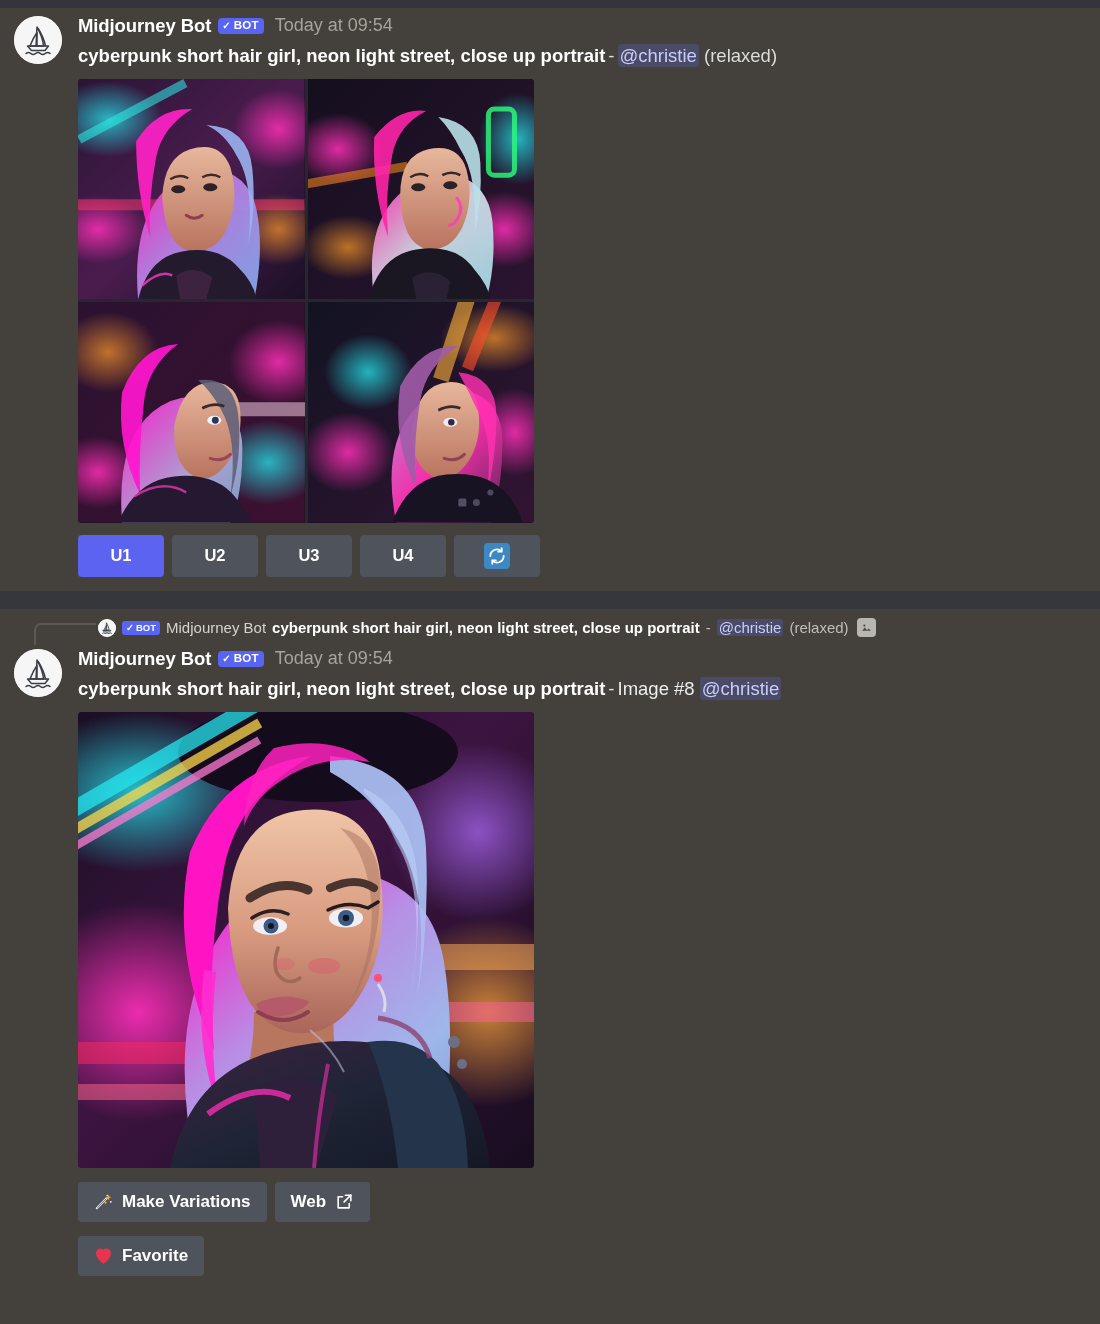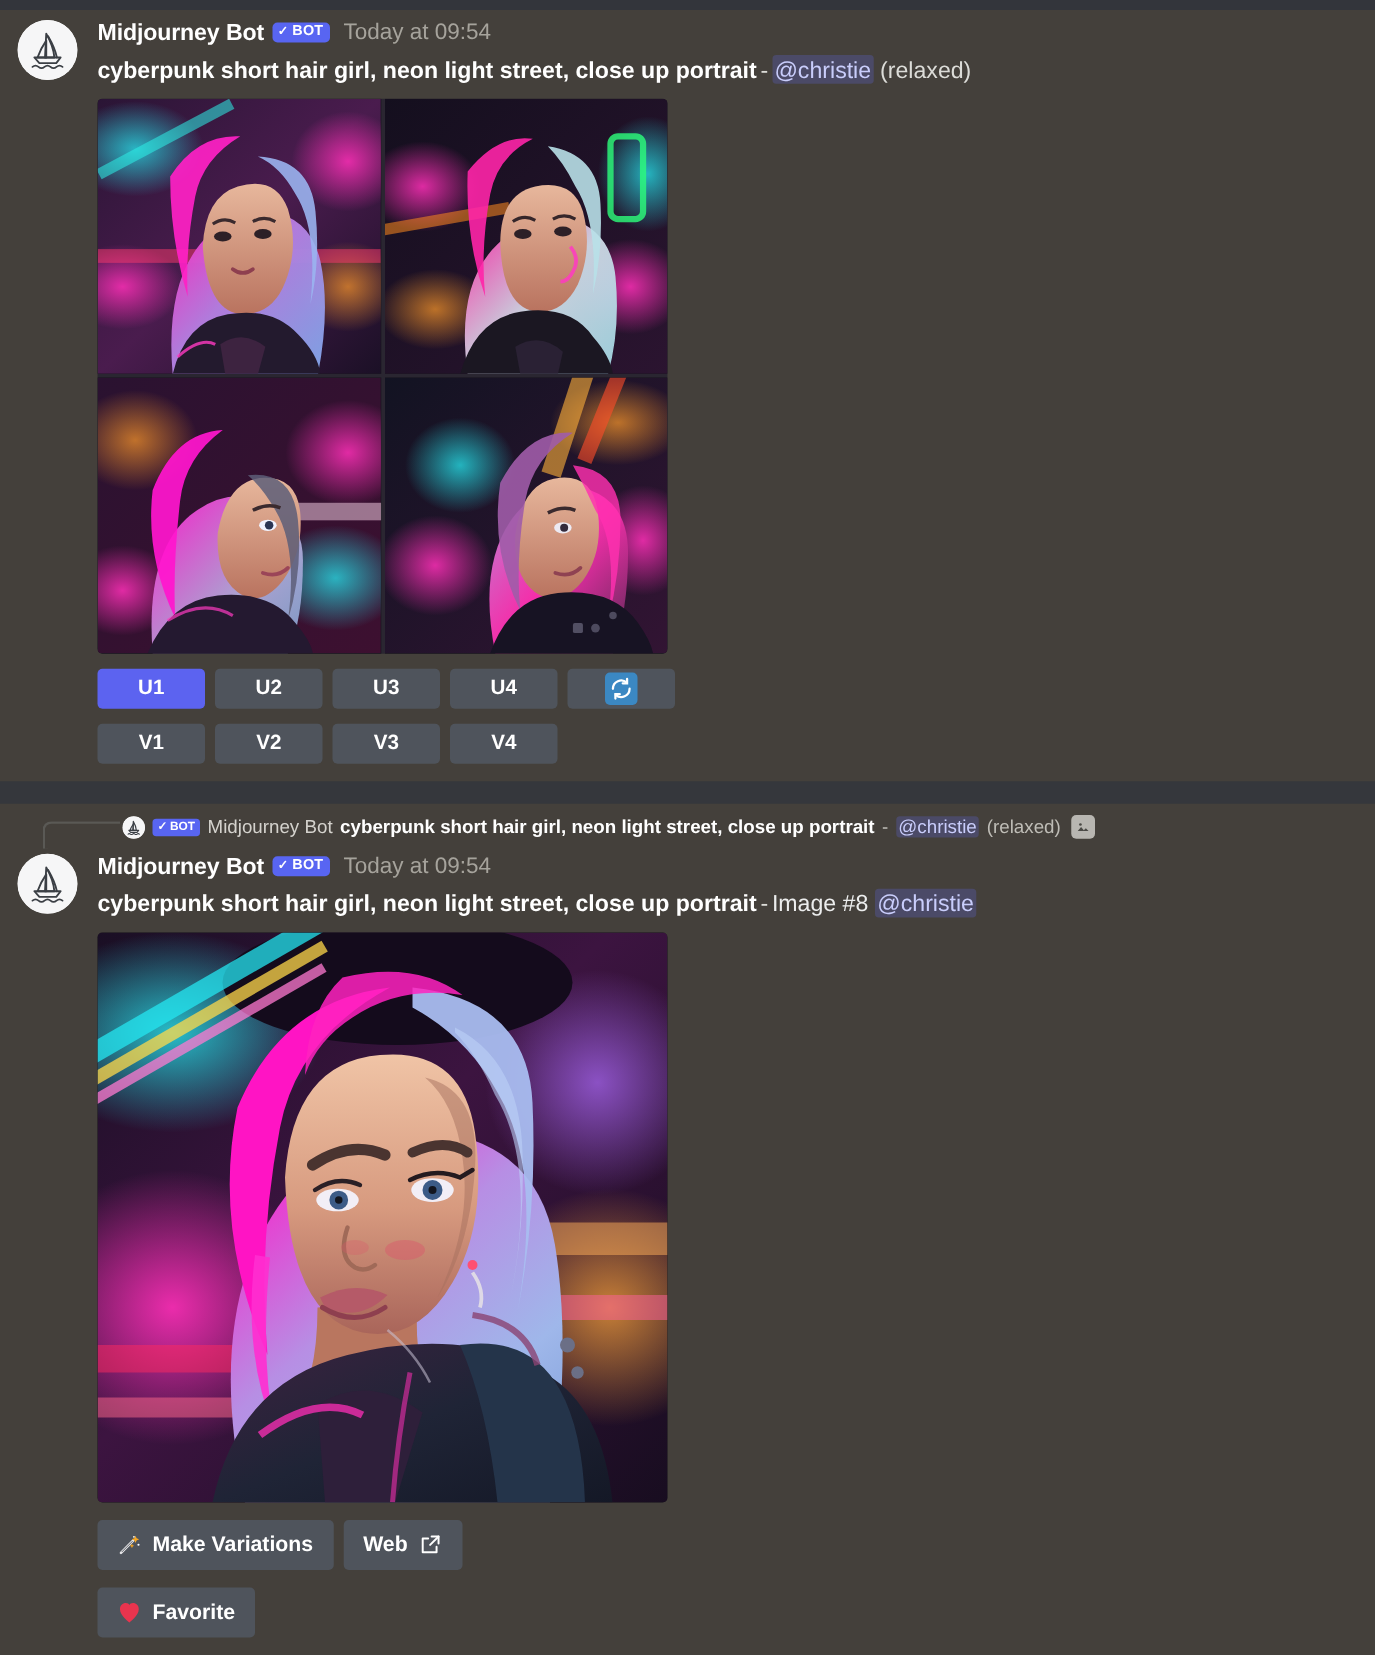--- a/index.html
+++ b/index.html
@@ -116,21 +116,21 @@
 
   
   .btn-row {
     display: flex;
     gap: 8px;
     margin-top: 12px;
   }
   .btn {
     background: #4f545c;
     border-radius: 4px;
-    height: 32px;
+    height: 42px;
     min-width: 86px;
     display: inline-flex;
     align-items: center;
     justify-content: center;
     color: #ffffff;
     font-size: 16.5px;
     font-weight: bold;
     cursor: pointer;
     padding: 0 12px;
     box-sizing: border-box;
@@ -459,26 +459,20 @@
             <svg width="20" height="20" viewBox="0 0 24 24" fill="none" stroke="#ffffff" stroke-width="2.2" stroke-linecap="round">
               <path d="M4 12a8 8 0 0 1 13.3-5.9"></path>
               <path d="M20 12a8 8 0 0 1-13.3 5.9"></path>
               <path d="M17.6 2.6v4.2h-4.2"></path>
               <path d="M6.4 21.4v-4.2h4.2"></path>
             </svg>
           </span>
         </div>
       </div>
 
-      <div class="btn-row">
-        <div class="btn">V1</div>
-        <div class="btn">V2</div>
-        <div class="btn">V3</div>
-        <div class="btn">V4</div>
-      </div>
     </div>
   </div>
 </div>
 
 <div class="divider-band"></div>
 
 <div class="msg-block">
 
   <div class="reply-bar">
     <div class="reply-spine"></div>

